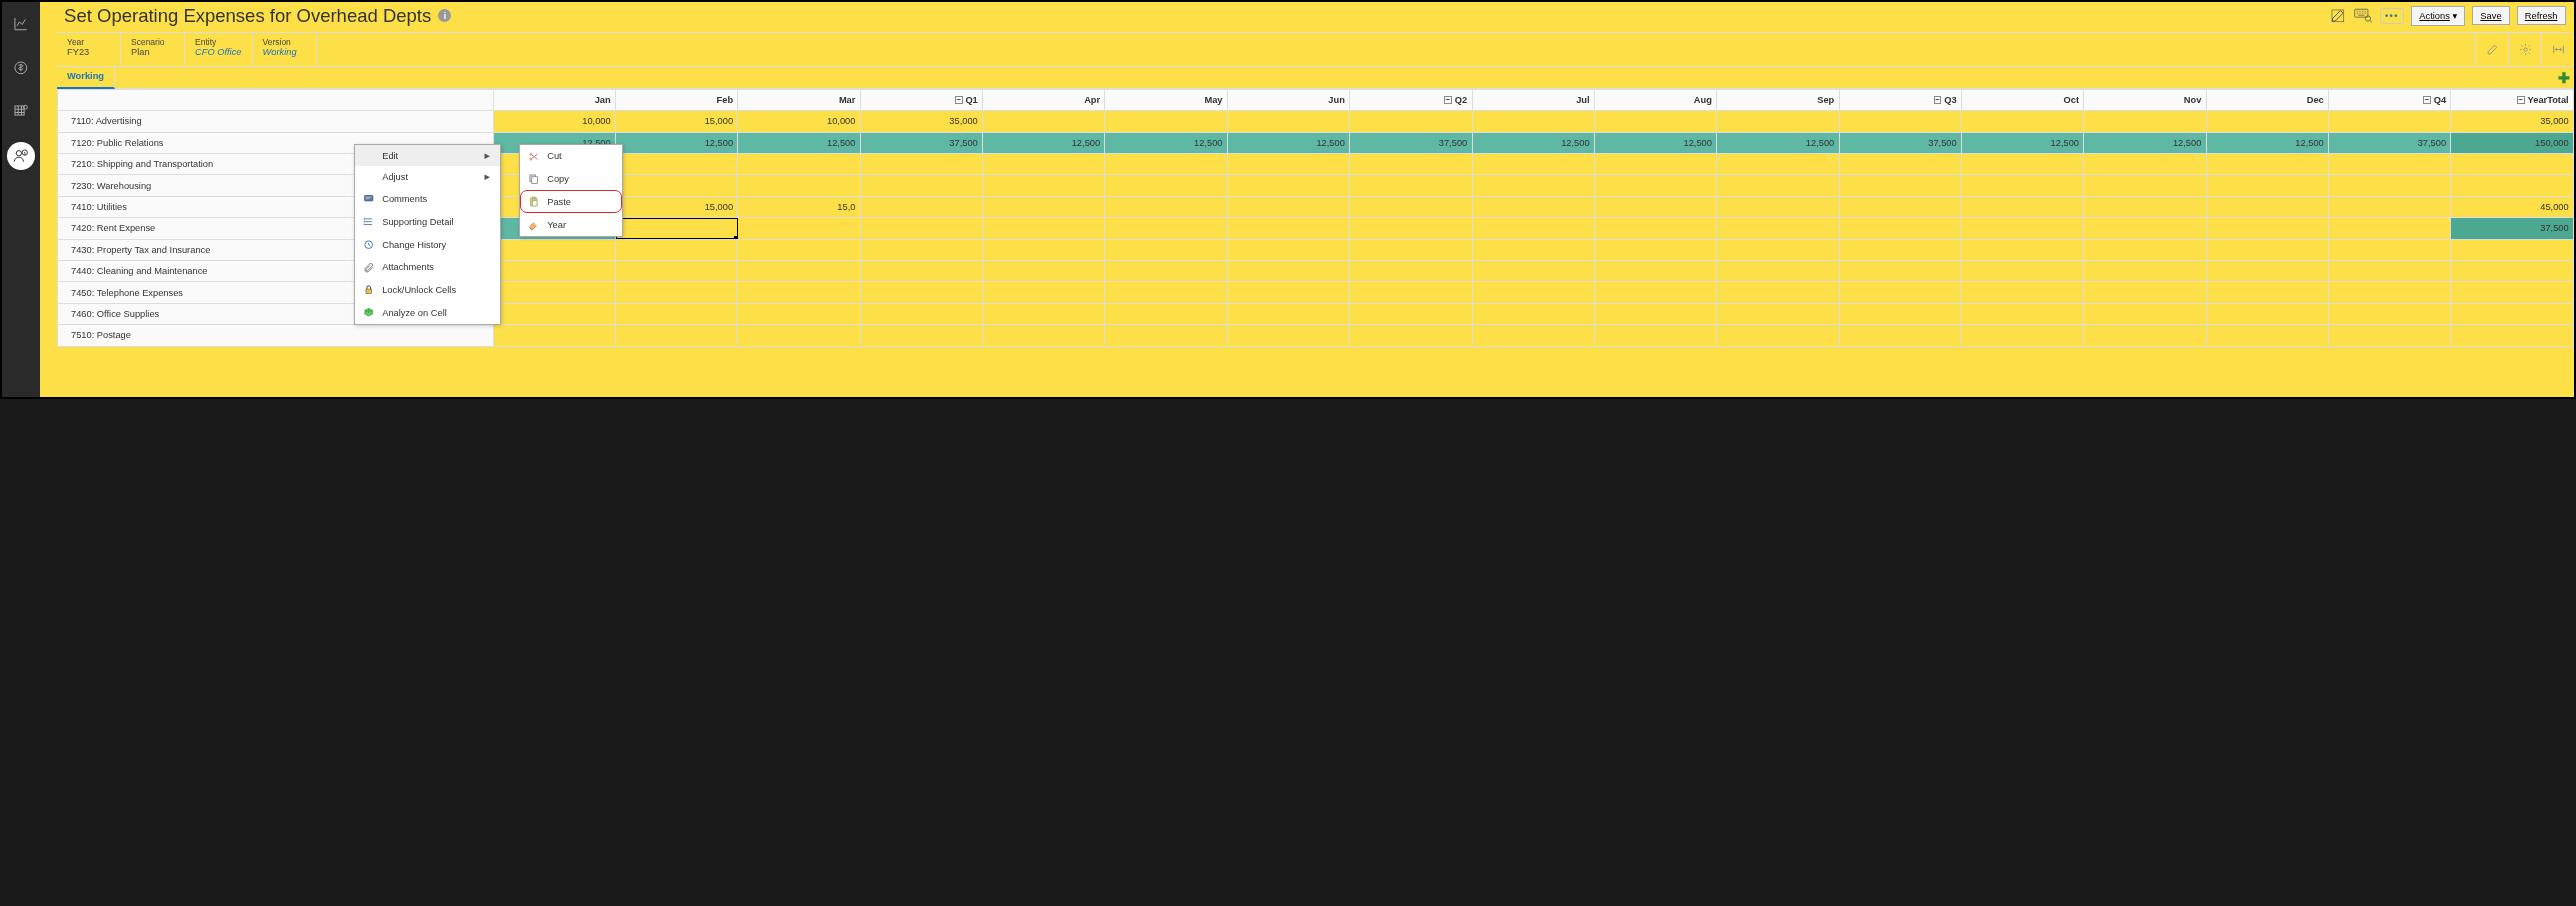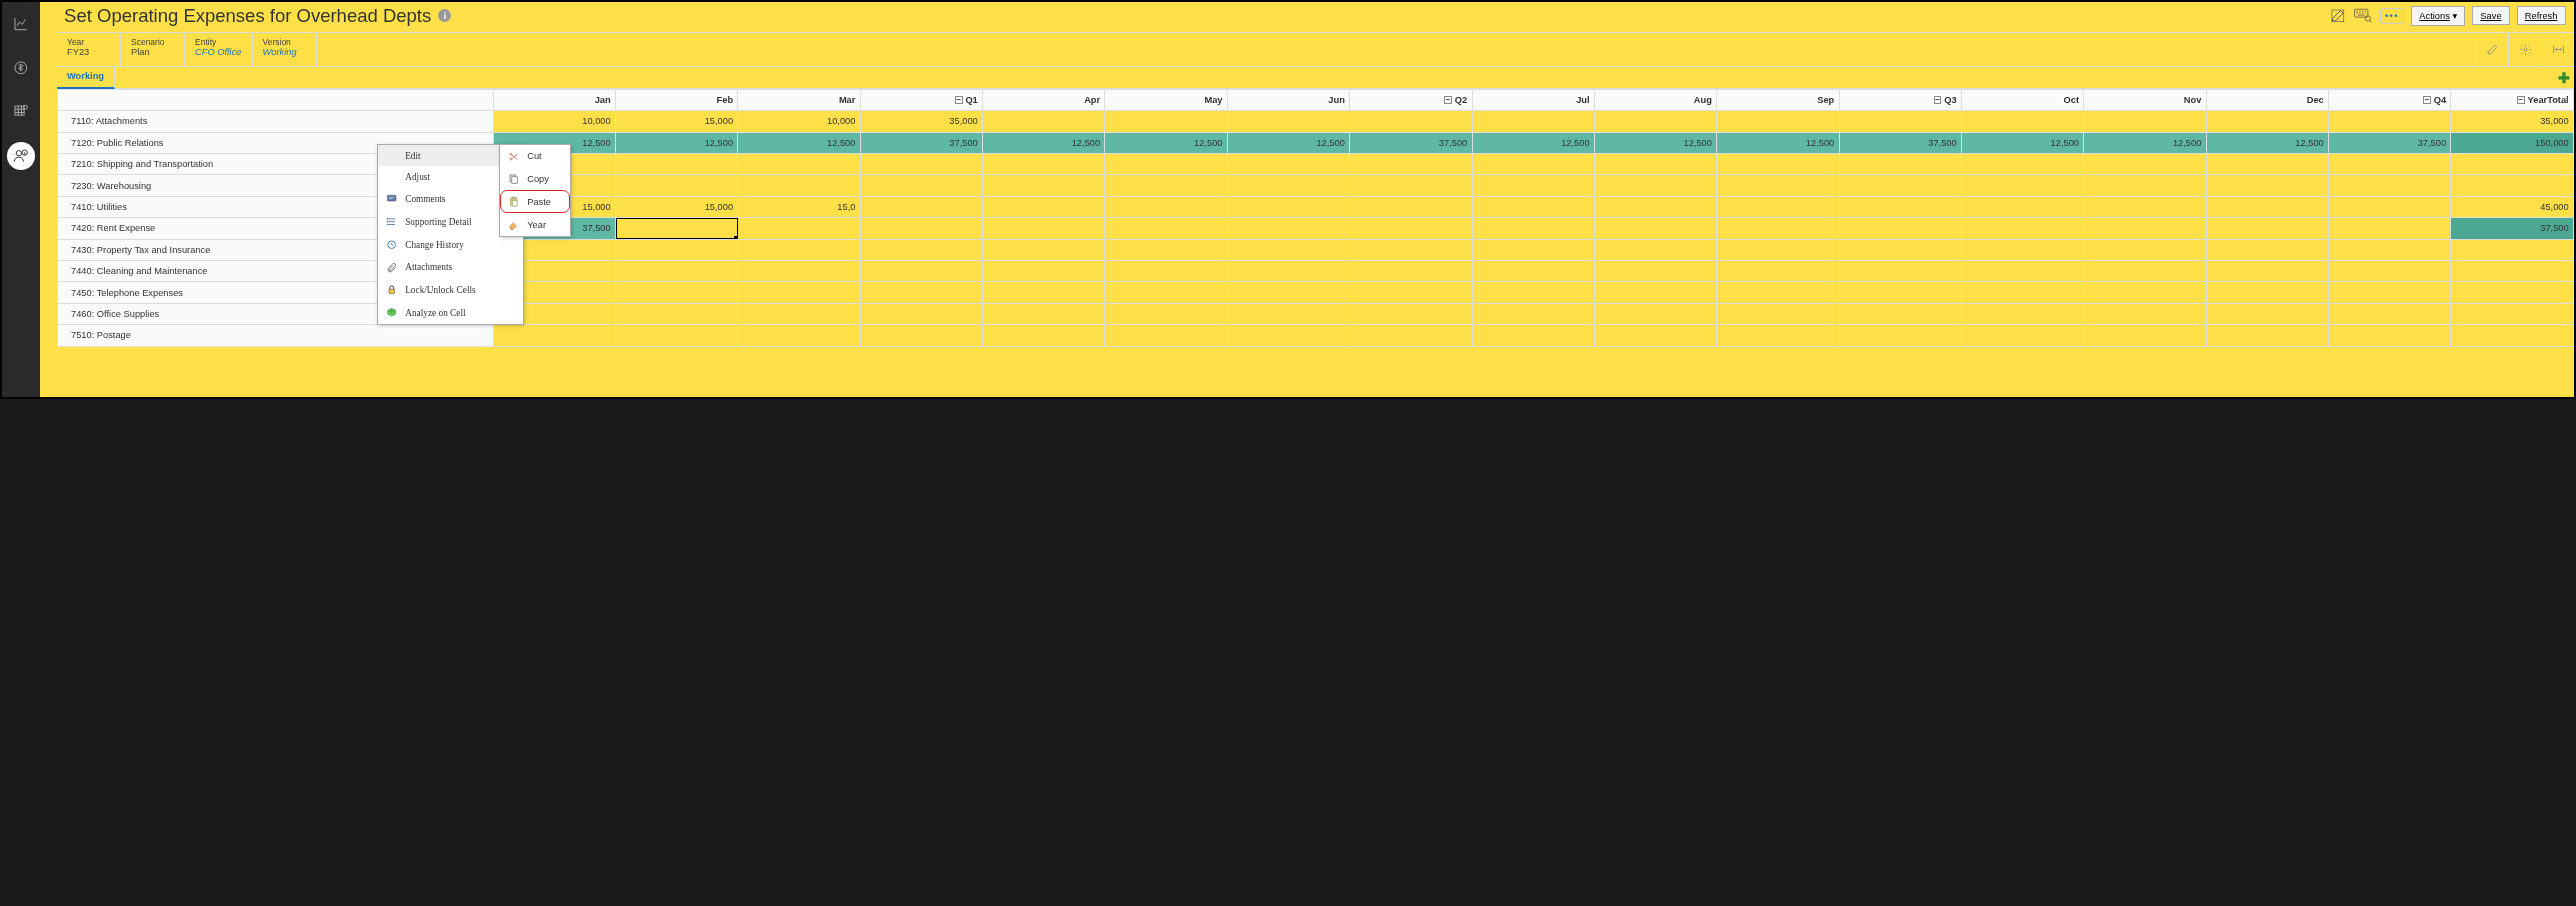--- a/index.html
+++ b/index.html
@@ -352,21 +352,21 @@
               <th class="num col-month"><span class="expand-box">−</span><span>Q3</span></th>
               <th class="num col-month"><span>Oct</span></th>
               <th class="num col-month"><span>Nov</span></th>
               <th class="num col-month"><span>Dec</span></th>
               <th class="num col-month"><span class="expand-box">−</span><span>Q4</span></th>
               <th class="num col-month"><span class="expand-box">−</span><span>YearTotal</span></th>
             </tr>
           </thead>
         <tbody id="grid-body">
             <tr>
-              <td class="rowhead">7110: Attachments</td>
+              <td class="rowhead">7110: Advertising</td>
               <td class="num">10,000</td>
               <td class="num">15,000</td>
               <td class="num">10,000</td>
               <td class="num">35,000</td>
               <td class="num"></td>
               <td class="num"></td>
               <td class="num"></td>
               <td class="num"></td>
               <td class="num"></td>
               <td class="num"></td>
@@ -574,21 +574,21 @@
               <td class="num"></td>
               <td class="num"></td>
               <td class="num"></td>
               <td class="num"></td>
               <td class="num"></td>
               <td class="num"></td>
             </tr>
           </tbody>
       </table>
 
-      <div class="ctx-menu" style="left:320px; top:55px; width:147px;font-family:Liberation Serif, serif;">
+      <div class="ctx-menu" style="left:297px; top:55px; width:147px;">
         <div class="ctx-item hover">
           <span class="ico"></span>
             <span>Edit</span>
             <span class="arrow">▶</span>
         </div>
         <div class="ctx-item">
           <span class="ico"></span>
             <span>Adjust</span>
             <span class="arrow">▶</span>
         </div>
@@ -642,21 +642,21 @@
           <span class="ico">
             <svg width="11.4" height="11.4" viewBox="0 0 24 24" fill="none" stroke-width="1.5">
                 <path d="M12 3l8 4v8l-8 4-8-4V7z" fill="#6c6" stroke="#393"></path>
                 <path d="M12 3v8m0 0l8-4m-8 4l-8-4" stroke="#393"></path>
               </svg>
           </span>
             <span>Analyze on Cell</span>
         </div>
       </div>
 
-      <div class="ctx-menu" style="left:442px; top:55px; width:72px;">
+      <div class="ctx-menu" style="left:462px; top:55px; width:104px;">
         <div class="ctx-item" style="min-width:0">
           <span class="ico">
             <svg width="11.4" height="11.4" viewBox="0 0 24 24" fill="none" stroke="#c77" stroke-width="2">
                 <circle cx="6" cy="7" r="2"></circle>
                 <circle cx="6" cy="17" r="2"></circle>
                 <path d="M8 8l12 10M8 16L20 6"></path>
               </svg>
           </span>
             <span>Cut</span>
         </div>

